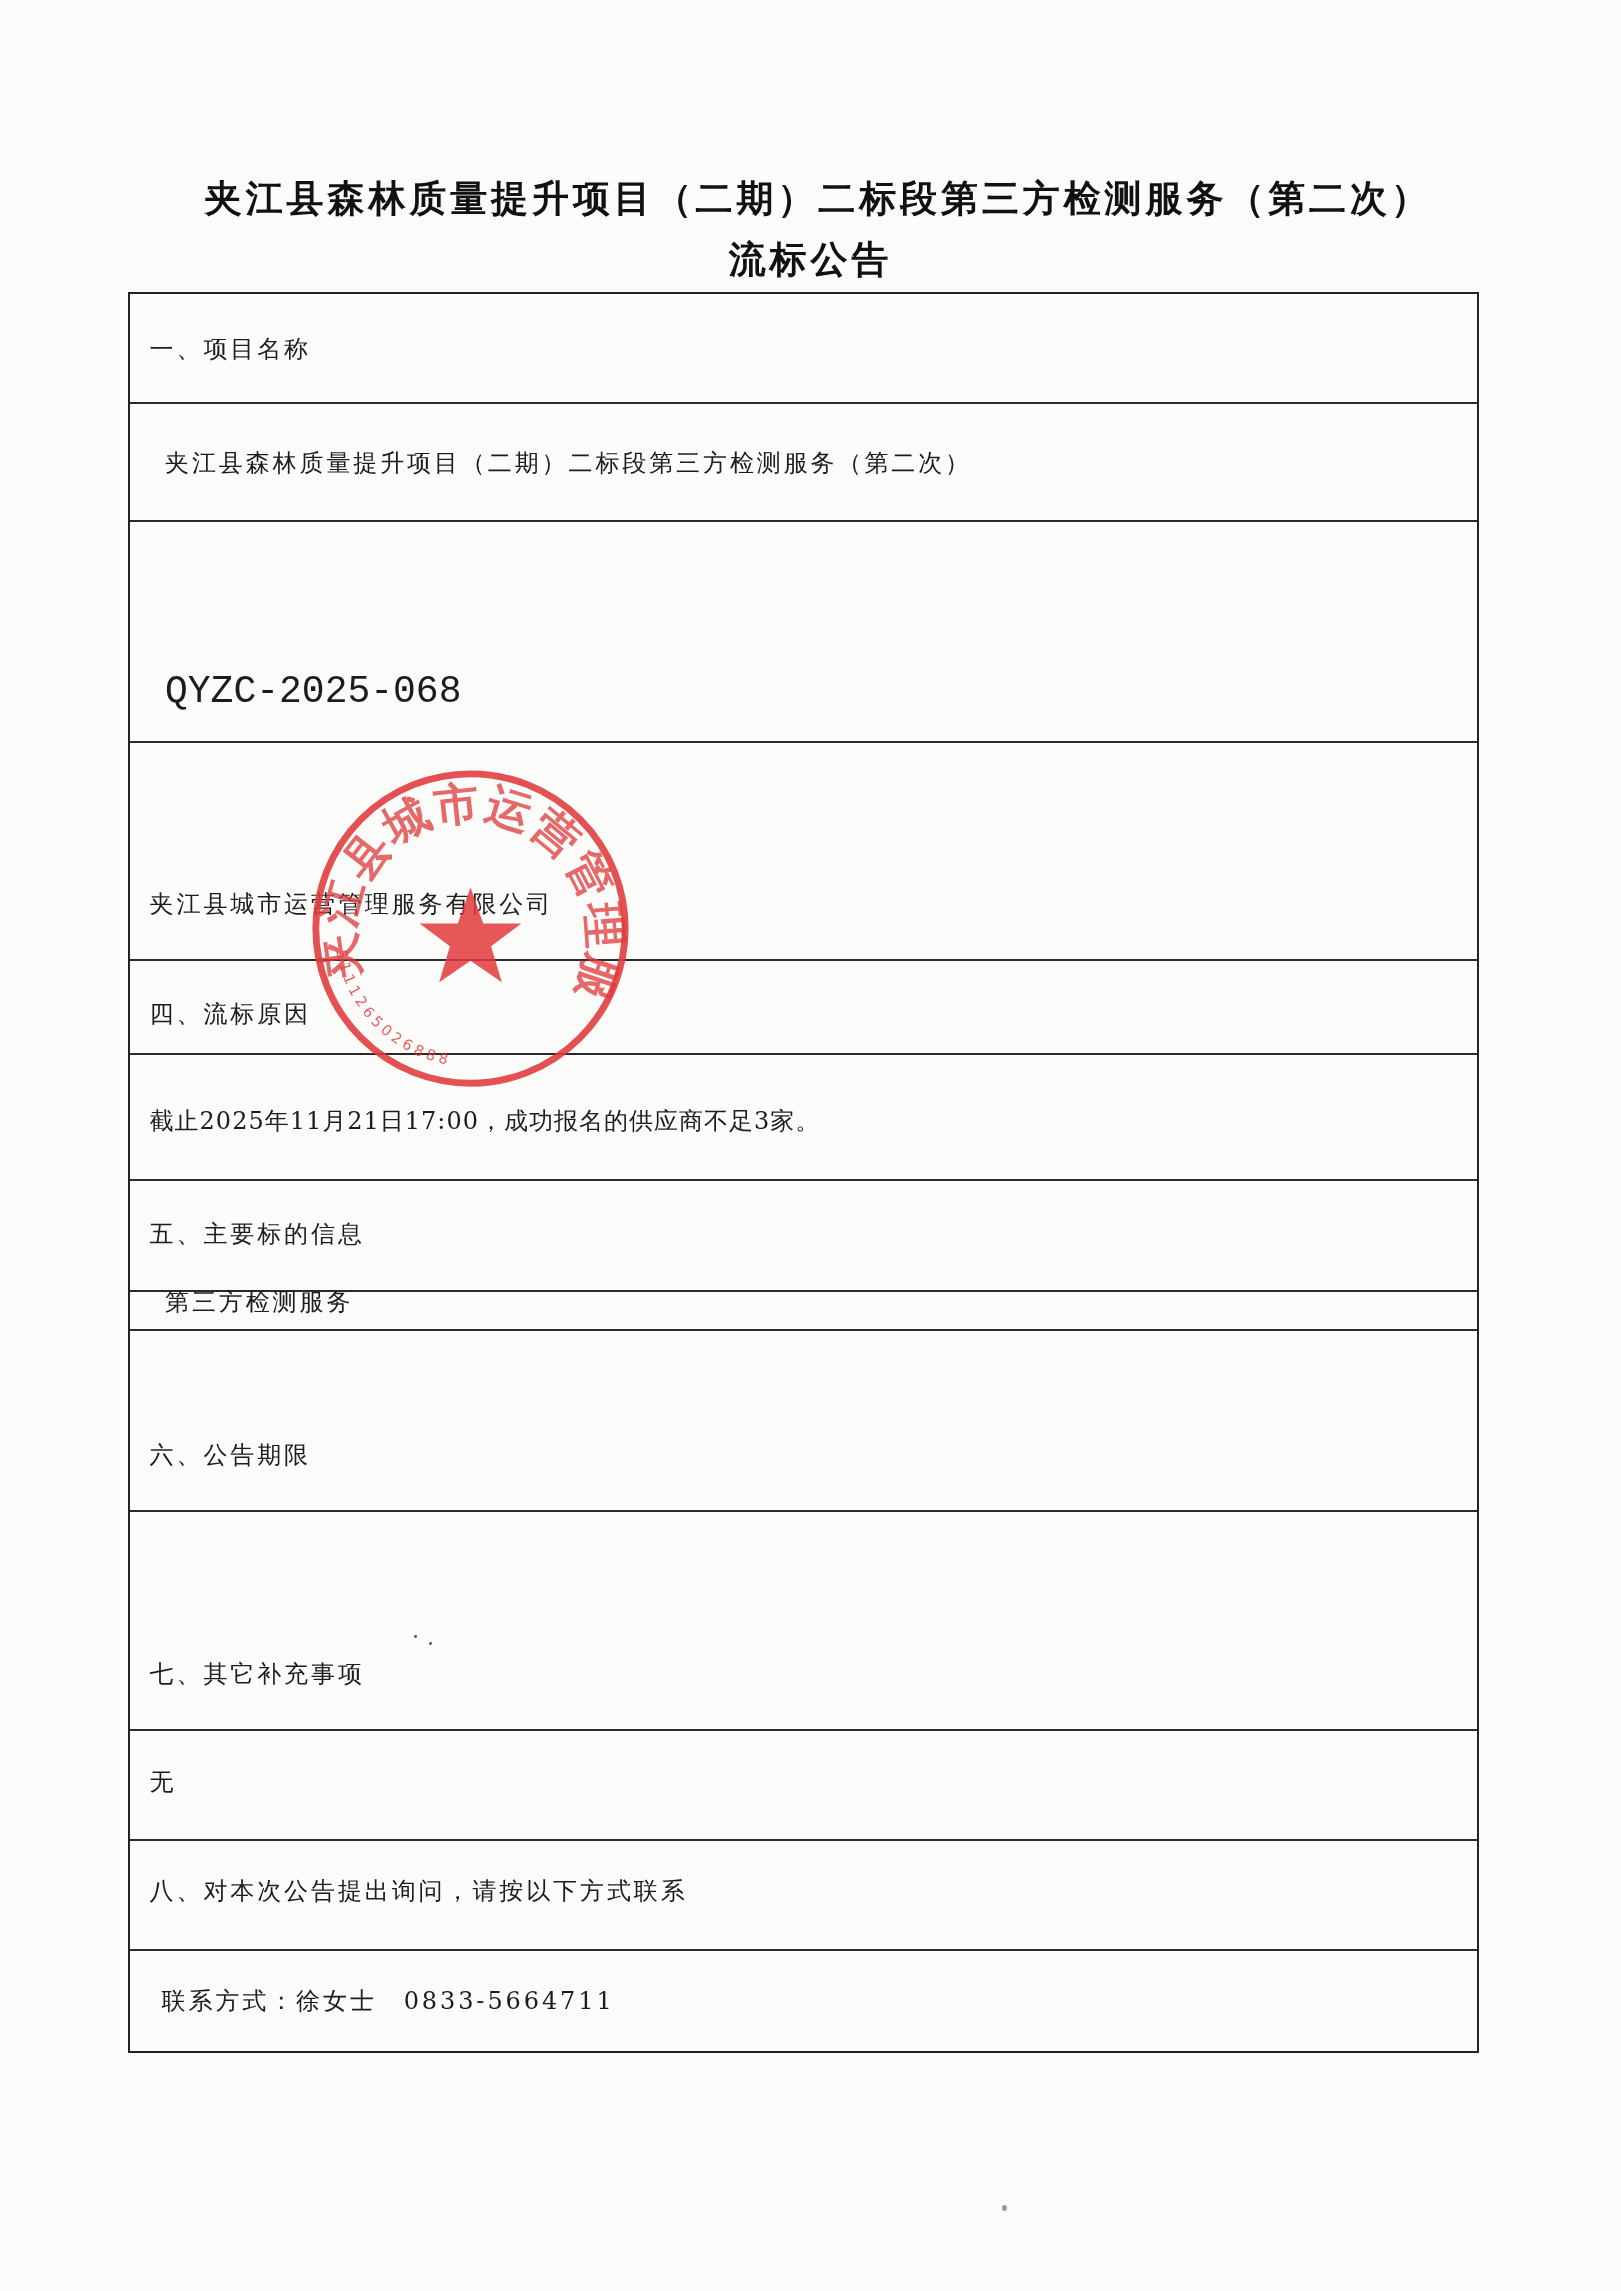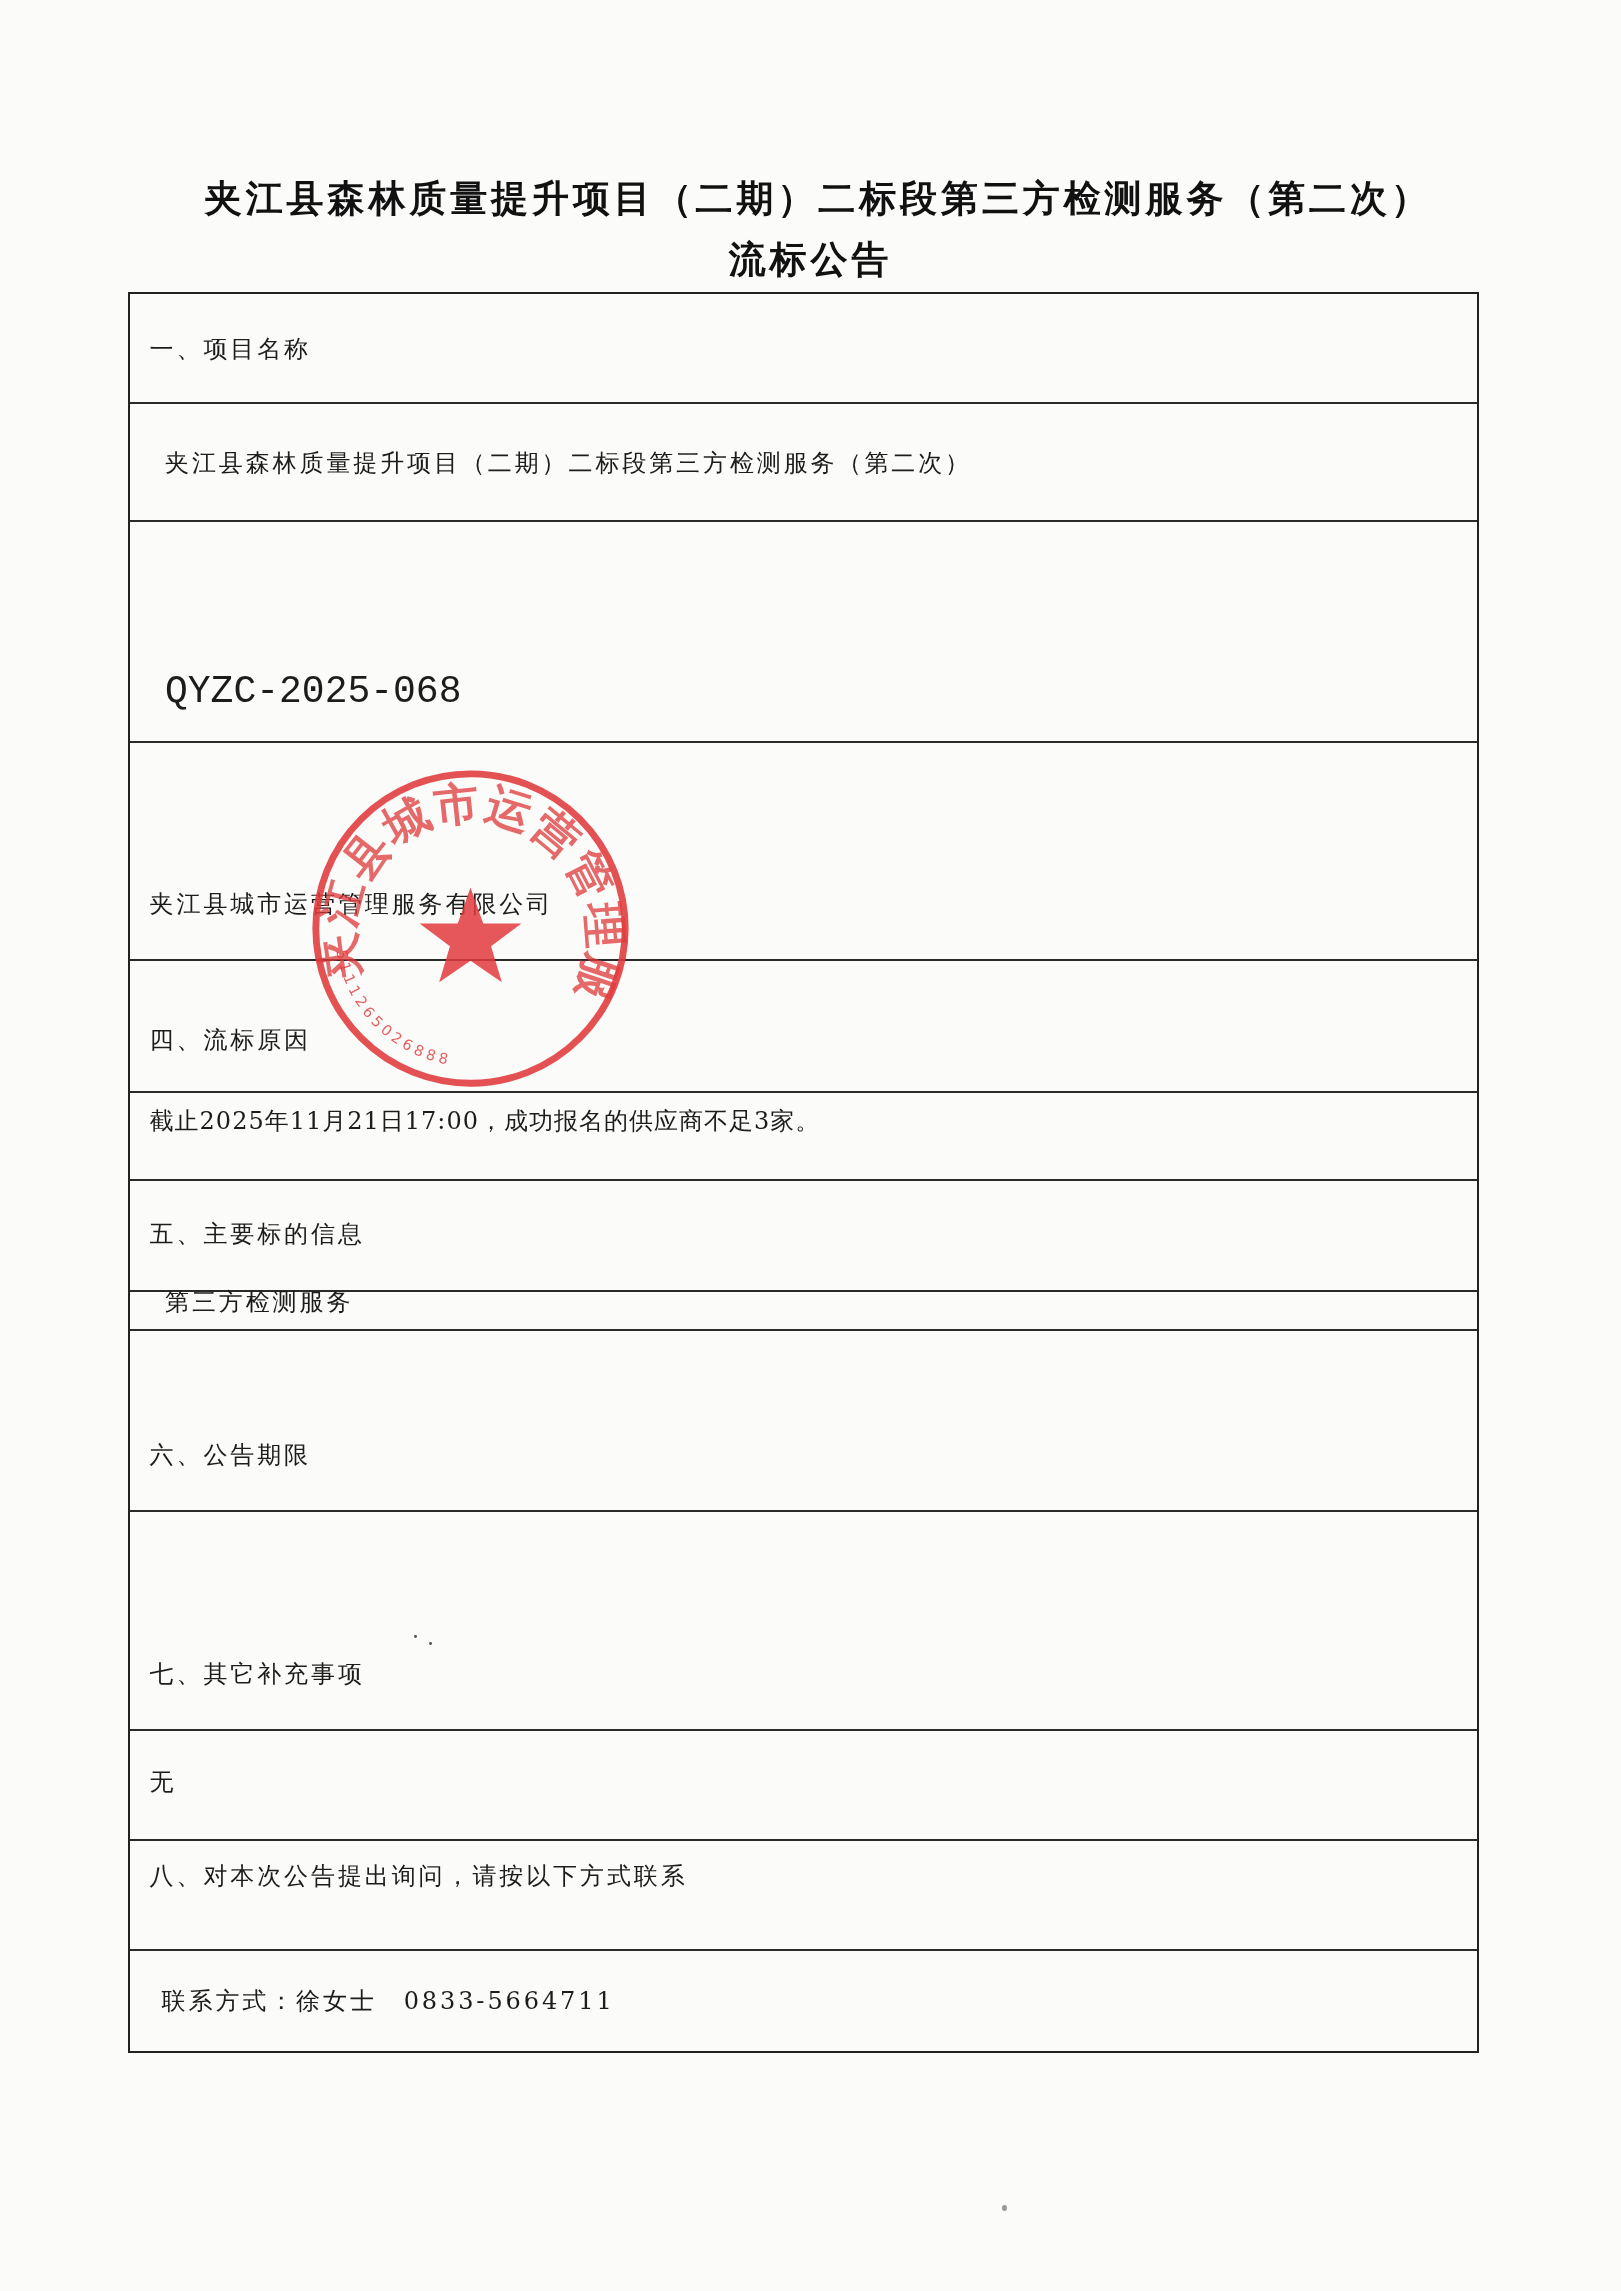--- a/index.html
+++ b/index.html
@@ -67,21 +67,21 @@
   </div>
   <div class="row" style="top:110px;height:118px">
     <span class="cell-text indent" style="top:43px">夹江县森林质量提升项目（二期）二标段第三方检测服务（第二次）</span>
   </div>
   <div class="row" style="top:339px;height:110px">
     <span class="cell-text indent mono" style="top:37px">QYZC-2025-068</span>
   </div>
   <div class="row" style="top:559px;height:108px">
     <span class="cell-text" style="top:35px">夹江县城市运营管理服务有限公司</span>
   </div>
-  <div class="row" style="top:693px;height:106px">
+  <div class="row" style="top:667px;height:94px">
     <span class="cell-text" style="top:37px">四、流标原因</span>
   </div>
   <div class="row" style="top:776px;height:111px">
     <span class="cell-text" style="top:35px;letter-spacing:1px">截止2025年11月21日17:00，成功报名的供应商不足3家。</span>
   </div>
   <div class="row" style="top:887px;height:111px">
     <span class="cell-text" style="top:37px">五、主要标的信息</span>
   </div>
   <div class="row" style="top:955px;height:82px">
     <span class="cell-text indent" style="top:37px">第三方检测服务</span>
@@ -89,21 +89,21 @@
   <div class="row" style="top:1108px;height:110px">
     <span class="cell-text" style="top:37px">六、公告期限</span>
   </div>
   <div class="row" style="top:1327px;height:110px">
     <span class="cell-text" style="top:37px">七、其它补充事项</span>
   </div>
   <div class="row" style="top:1437px;height:110px">
     <span class="cell-text" style="top:35px">无</span>
   </div>
   <div class="row" style="top:1547px;height:110px">
-    <span class="cell-text" style="top:19px">八、对本次公告提出询问，请按以下方式联系</span>
+    <span class="cell-text" style="top:34px">八、对本次公告提出询问，请按以下方式联系</span>
   </div>
   <div class="row" style="top:1656px;height:105px">
     <span class="cell-text" style="top:35px">联系方式：徐女士　0833-5664711</span>
   </div>
 </div>
 
 <svg class="seal" viewBox="0 0 335 335" xmlns="http://www.w3.org/2000/svg">
   <defs>
     <path id="sealArcTop" d="M 55 215 A 120 120 0 1 1 275 230" fill="none"></path>
     <path id="sealArcBottom" d="M 30 190 A 140 140 0 0 0 215 300" fill="none"></path>

